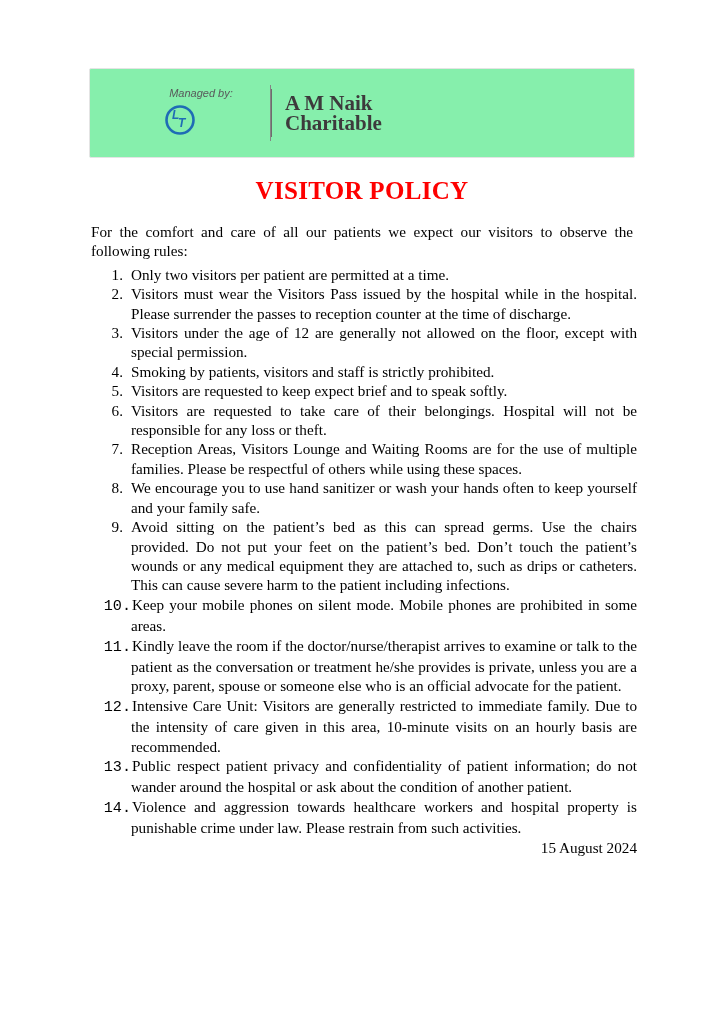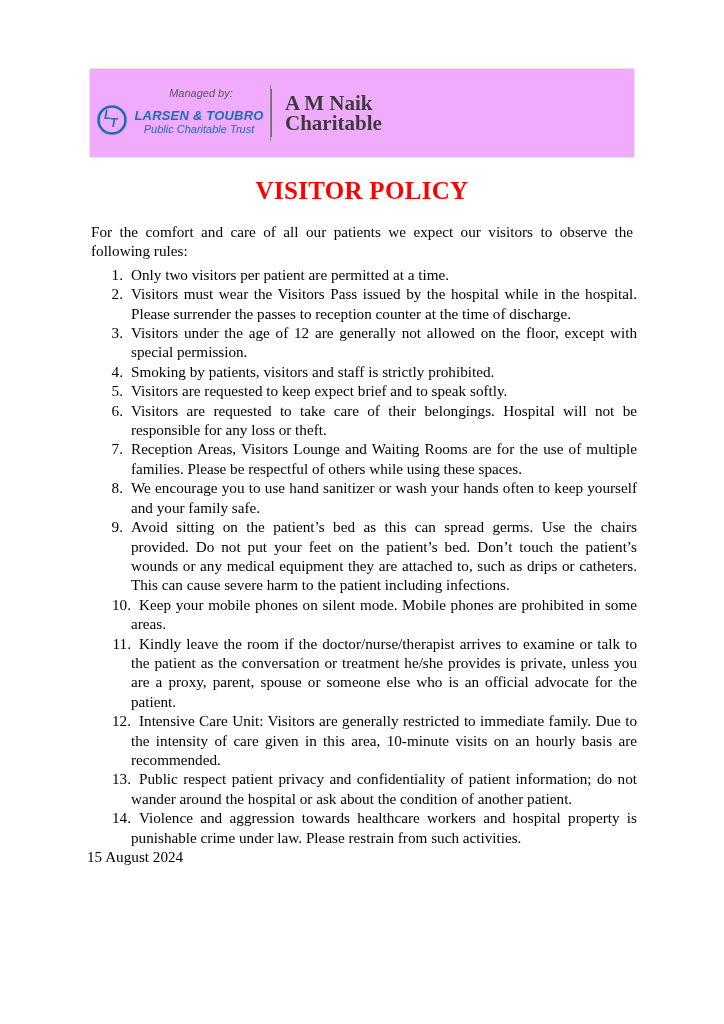--- a/index.html
+++ b/index.html
@@ -11,21 +11,21 @@
   }
   .page { position: relative; width: 724px; height: 1024px; overflow: hidden; }
 
   
   .header-box {
     box-sizing: border-box;
     width: 546px; height: 90px;
     margin: 68px auto 0 auto;
     border: 1px solid #e4e4e4;
     border-radius: 2px;
-    background: #f0abfc;
+    background: #86efac;
     display: flex; align-items: center;
     font-family: "Liberation Sans", "DejaVu Sans", sans-serif;
   }
   .lt-section {
     width: 180px;
     display: flex; flex-direction: column;
     align-items: center; justify-content: center;
   }
   .managed-by {
     font-style: italic;
@@ -75,44 +75,40 @@
     width: 550px; margin: 17px auto 0 auto;
     font-size: 15.2px; line-height: 19.4px;
   }
   .intro { text-align: justify; }
   ol.rules { list-style: none; margin: 0; padding: 0; }
   ol.rules li { text-align: justify; padding-left: 44px; text-indent: -44px; }
   .num {
     display: inline-block; text-indent: 0;
     width: 36px; margin-right: 8px; text-align: right;
   }
-  .num.wide { width: 44px; margin-right: 8px; }
-  .doc-date { }
+  .num.wide { width: 44px; margin-right: 1px; font-family: Liberation Mono, monospace; }
+  .doc-date { text-align: right; }
 </style>
 </head>
 <body>
 
 <div class="page">
 
   <div class="header-box">
 
     <div class="lt-section">
       <div class="managed-by">Managed by:</div>
       <div class="lt-row">
         <span>
           <svg width="32" height="32" viewBox="0 0 32 32">
             <circle cx="16" cy="16" r="13.5" fill="none" stroke="#1f6cb5" stroke-width="2.6"></circle>
             <text x="8" y="15" font-family="Liberation Sans, sans-serif" font-size="12" font-style="italic" font-weight="bold" fill="#1f6cb5">L</text>
             <text x="14" y="23" font-family="Liberation Sans, sans-serif" font-size="12" font-style="italic" font-weight="bold" fill="#1f6cb5">T</text>
           </svg>
         </span>
-        <div class="lt-textcol">
-          <div class="lt-name">LARSEN &amp; TOUBRO</div>
-          <div class="lt-sub">Public Charitable Trust</div>
-        </div>
       </div>
     </div>
 
     <div class="vdivider"></div>
 
 
     <div class="vdivider short"></div>
 
     <div class="facility-section">
       <div>A M Naik Charitable</div>

